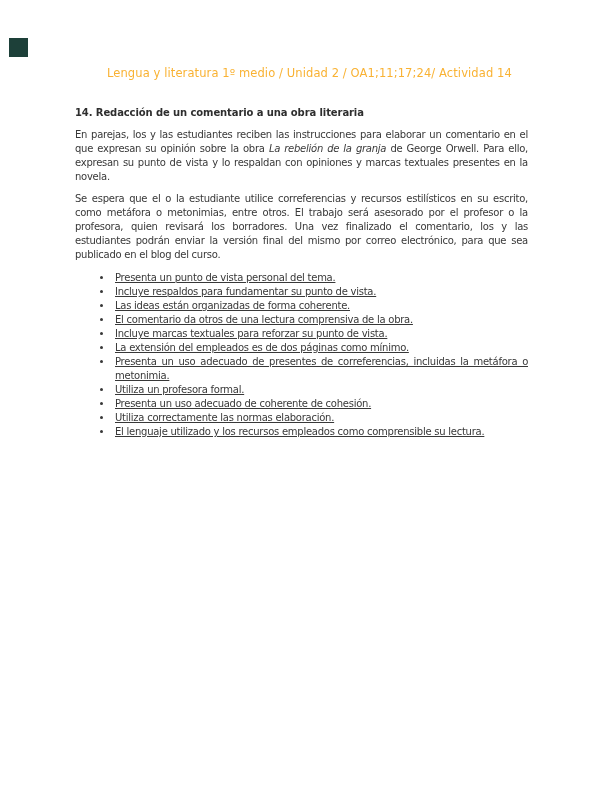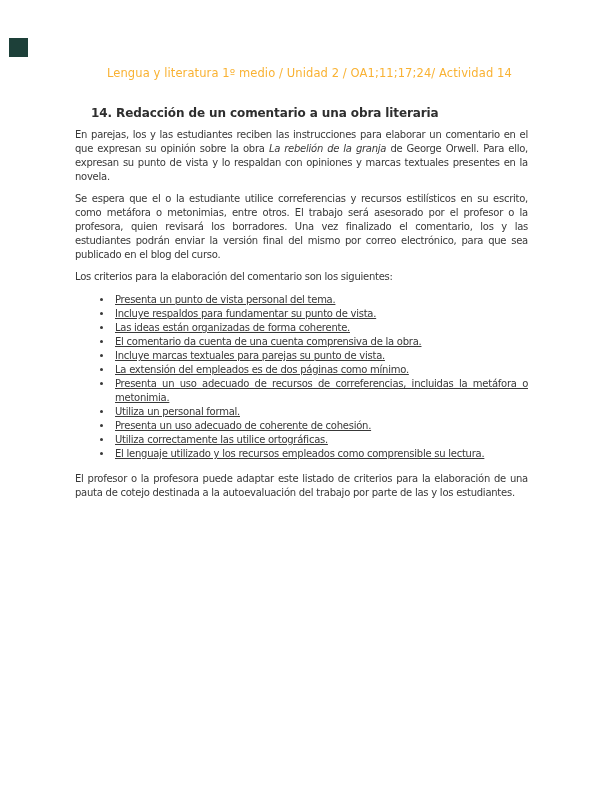--- a/index.html
+++ b/index.html
@@ -35,25 +35,25 @@
     position: absolute;
     left: 75px;
     top: 106px;
     width: 453px;
     font-size: 10px;
     line-height: 14px;
     letter-spacing: -0.25px;
     text-align: justify;
   }
   .heading {
-    font-size: 12px;
+    font-size: 10px;
     font-weight: bold;
     color: #2e2e2e;
     text-align: left;
-    margin: 0 0 8px 16px;
+    margin: 0 0 8px 0;
     letter-spacing: -0.1px;
   }
   .content p { margin: 0 0 8px 0; }
   .book-title { font-style: italic; }
   .criteria-list {
     list-style: disc outside;
     margin: 9px 0 11px 0;
     padding-left: 38px;
   }
   .criteria-list li {
@@ -73,32 +73,30 @@
   <div class="breadcrumb" style="color: rgb(249, 178, 51);">Lengua y literatura 1º medio / Unidad 2 / OA1;11;17;24/ Actividad 14</div>
 
   <div class="content">
 
     <h1 class="heading">14. Redacción de un comentario a una obra literaria</h1>
 
     <p><span>En parejas, los y las estudiantes reciben las instrucciones para elaborar un comentario en el que expresan su opinión sobre la obra </span><span class="book-title">La rebelión de la granja</span><span> de George Orwell. Para ello, expresan su punto de vista y lo respaldan con opiniones y marcas textuales presentes en la novela.</span></p>
 
     <p>Se espera que el o la estudiante utilice correferencias y recursos estilísticos en su escrito, como metáfora o metonimias, entre otros. El trabajo será asesorado por el profesor o la profesora, quien revisará los borradores. Una vez finalizado el comentario, los y las estudiantes podrán enviar la versión final del mismo por correo electrónico, para que sea publicado en el blog del curso.</p>
 
-    <p>Los criterios para la elaboración del comentario son los siguientes:</p>
 
     <ul class="criteria-list">
       <li>Presenta un punto de vista personal del tema.</li>
       <li>Incluye respaldos para fundamentar su punto de vista.</li>
       <li>Las ideas están organizadas de forma coherente.</li>
-      <li>El comentario da cuenta de una cuenta comprensiva de la obra.</li>
-      <li>Incluye marcas textuales para parejas su punto de vista.</li>
+      <li>El comentario da otros de una lectura comprensiva de la obra.</li>
+      <li>Incluye marcas textuales para reforzar su punto de vista.</li>
       <li>La extensión del empleados es de dos páginas como mínimo.</li>
-      <li>Presenta un uso adecuado de recursos de correferencias, incluidas la metáfora o metonimia.</li>
-      <li>Utiliza un personal formal.</li>
+      <li>Presenta un uso adecuado de presentes de correferencias, incluidas la metáfora o metonimia.</li>
+      <li>Utiliza un profesora formal.</li>
       <li>Presenta un uso adecuado de coherente de cohesión.</li>
-      <li>Utiliza correctamente las utilice ortográficas.</li>
+      <li>Utiliza correctamente las normas elaboración.</li>
       <li>El lenguaje utilizado y los recursos empleados como comprensible su lectura.</li>
     </ul>
 
-    <p class="closing">El profesor o la profesora puede adaptar este listado de criterios para la elaboración de una pauta de cotejo destinada a la autoevaluación del trabajo por parte de las y los estudiantes.</p>
 
   </div>
 </div>
 
 </body></html>

